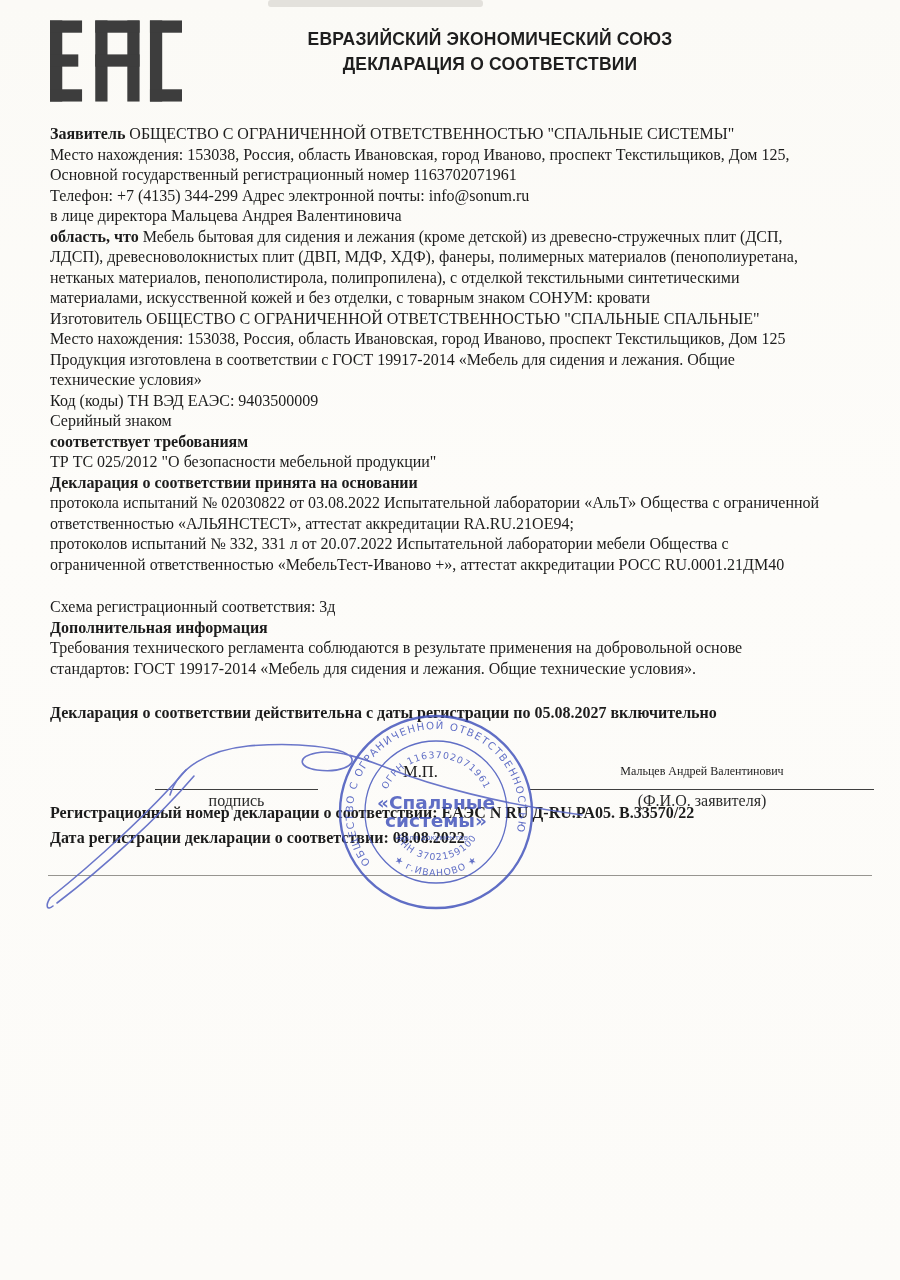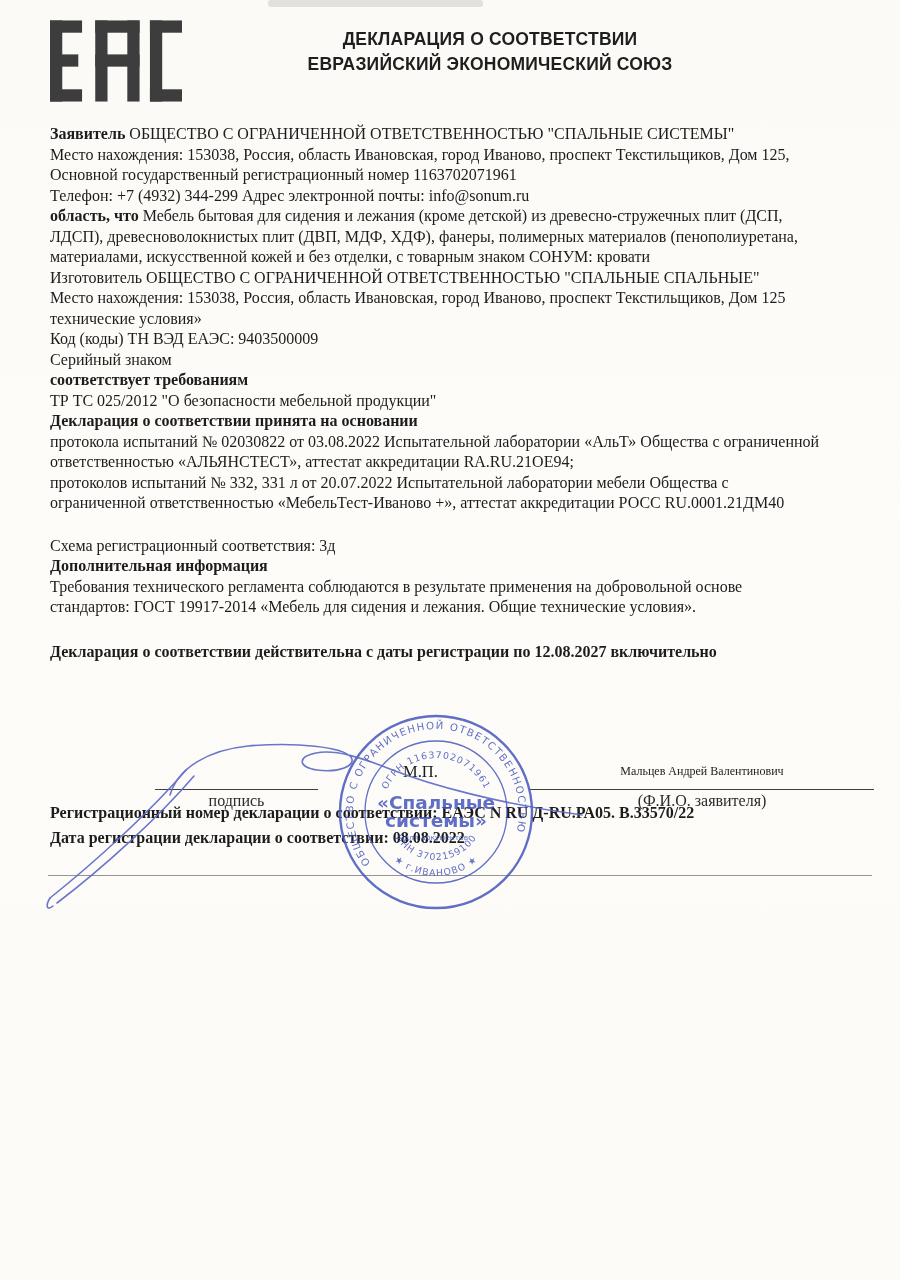--- a/index.html
+++ b/index.html
@@ -63,49 +63,52 @@
         <rect x="48" y="36" width="47" height="13"></rect>
 
         <rect x="106" y="0" width="13" height="86"></rect>
         <rect x="106" y="0" width="34" height="13"></rect>
         <rect x="106" y="73" width="34" height="13"></rect>
       </g>
     </svg>
   </div>
 
   <div class="header">
+    <div>ЕВРАЗИЙСКИЙ ЭКОНОМИЧЕСКИЙ СОЮЗ</div>
     <div>ДЕКЛАРАЦИЯ О СООТВЕТСТВИИ</div>
-    <div>ЕВРАЗИЙСКИЙ ЭКОНОМИЧЕСКИЙ СОЮЗ</div>
   </div>
 
   <div class="doc-body">
       <p><b>Заявитель</b><span> ОБЩЕСТВО С ОГРАНИЧЕННОЙ ОТВЕТСТВЕННОСТЬЮ "СПАЛЬНЫЕ СИСТЕМЫ"</span></p>
       <p><span>Место нахождения: 153038, Россия, область Ивановская, город Иваново, проспект Текстильщиков, Дом 125,</span></p>
       <p><span>Основной государственный регистрационный номер 1163702071961</span></p>
-      <p><span>Телефон: +7 (4932) 344-299 Адрес электронной почты: info@sonum.ru</span></p>
+      <p><span>Телефон: +7 (4135) 344-299 Адрес электронной почты: info@sonum.ru</span></p>
+      <p><span>в лице директора Мальцева Андрея Валентиновича</span></p>
       <p><b>область, что</b><span> Мебель бытовая для сидения и лежания (кроме детской) из древесно-стружечных плит (ДСП,</span></p>
       <p><span>ЛДСП), древесноволокнистых плит (ДВП, МДФ, ХДФ), фанеры, полимерных материалов (пенополиуретана,</span></p>
+      <p><span>нетканых материалов, пенополистирола, полипропилена), с отделкой текстильными синтетическими</span></p>
       <p><span>материалами, искусственной кожей и без отделки, с товарным знаком СОНУМ: кровати</span></p>
       <p><span>Изготовитель ОБЩЕСТВО С ОГРАНИЧЕННОЙ ОТВЕТСТВЕННОСТЬЮ "СПАЛЬНЫЕ СПАЛЬНЫЕ"</span></p>
       <p><span>Место нахождения: 153038, Россия, область Ивановская, город Иваново, проспект Текстильщиков, Дом 125</span></p>
+      <p><span>Продукция изготовлена в соответствии с ГОСТ 19917-2014 «Мебель для сидения и лежания. Общие</span></p>
       <p><span>технические условия»</span></p>
       <p><span>Код (коды) ТН ВЭД ЕАЭС: 9403500009</span></p>
       <p><span>Серийный знаком</span></p>
       <p><b>соответствует требованиям</b></p>
       <p><span>ТР ТС 025/2012 "О безопасности мебельной продукции"</span></p>
       <p><b>Декларация о соответствии принята на основании</b></p>
       <p><span>протокола испытаний № 02030822 от 03.08.2022 Испытательной лаборатории «АльТ» Общества с ограниченной</span></p>
       <p><span>ответственностью «АЛЬЯНСТЕСТ», аттестат аккредитации RA.RU.21OE94;</span></p>
       <p><span>протоколов испытаний № 332, 331 л от 20.07.2022 Испытательной лаборатории мебели Общества с</span></p>
       <p><span>ограниченной ответственностью «МебельТест-Иваново +», аттестат аккредитации РОСС RU.0001.21ДМ40</span></p>
       <p style="margin-top: 22px;"><span>Схема регистрационный соответствия: 3д</span></p>
       <p><b>Дополнительная информация</b></p>
       <p><span>Требования технического регламента соблюдаются в результате применения на добровольной основе</span></p>
       <p><span>стандартов: ГОСТ 19917-2014 «Мебель для сидения и лежания. Общие технические условия».</span></p>
-      <p style="margin-top: 24px;"><b>Декларация о соответствии действительна с даты регистрации по 12.08.2027 включительно</b></p>
+      <p style="margin-top: 24px;"><b>Декларация о соответствии действительна с даты регистрации по 05.08.2027 включительно</b></p>
     </div>
 
   <div class="abs mp">М.П.</div>
 
   <div class="abs sig-line line-left"></div>
   <div class="abs small-label label-left">подпись</div>
 
   <div class="abs fio-name">Мальцев Андрей Валентинович</div>
   <div class="abs sig-line line-right"></div>
   <div class="abs small-label label-right">(Ф.И.О. заявителя)</div>

